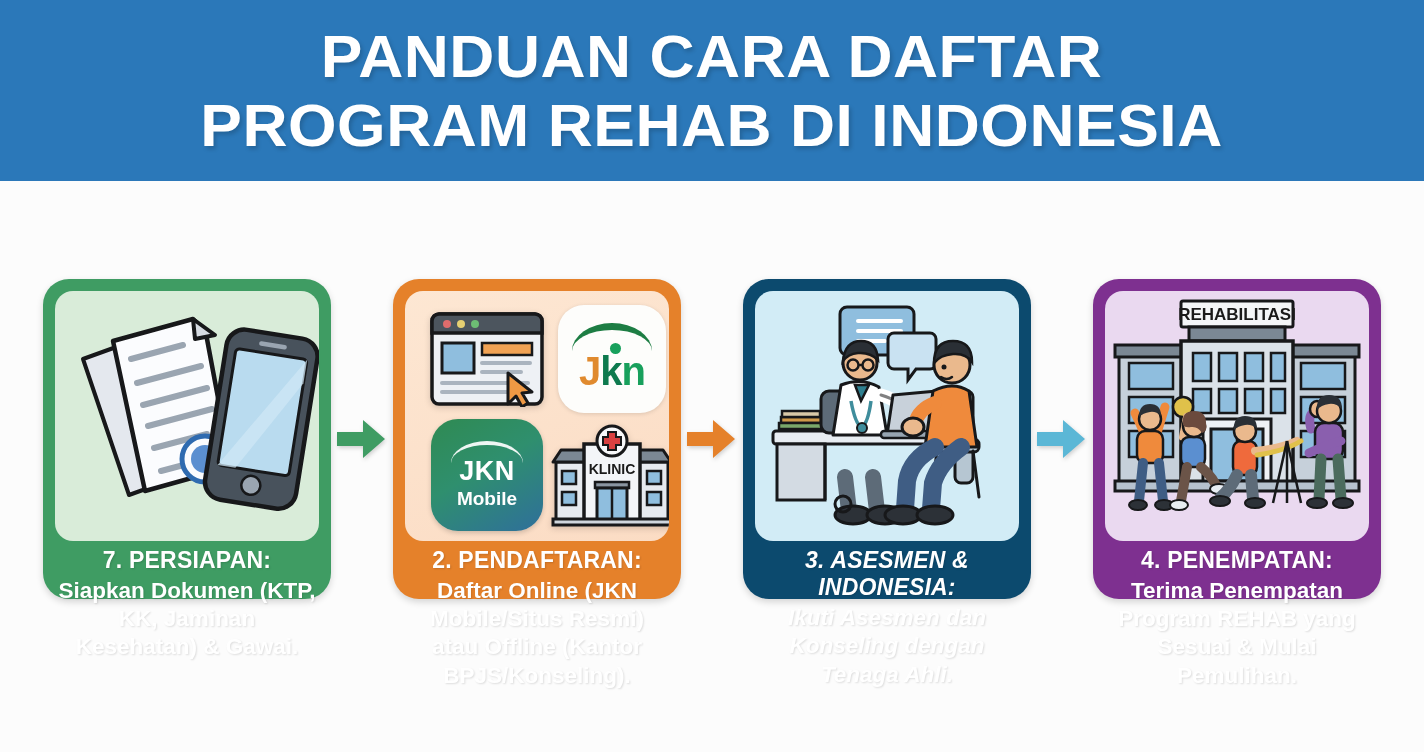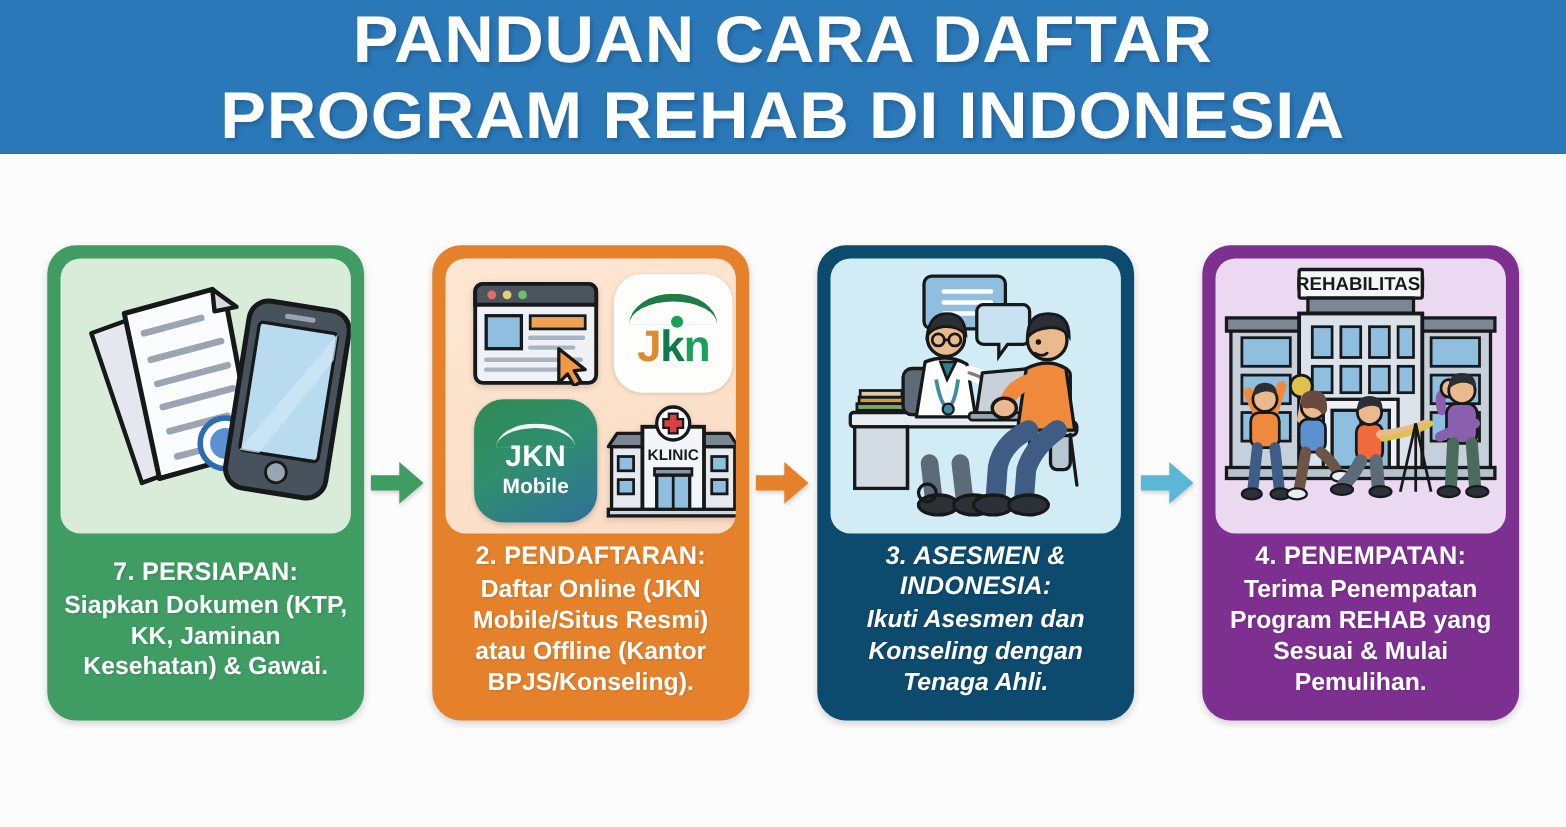--- a/index.html
+++ b/index.html
@@ -6,21 +6,21 @@
   html, body {
     width: 1424px; height: 752px;
     background: #ffffff;
     font-family: "Liberation Sans", sans-serif;
     overflow: hidden;
   }
   .page { position: relative; width: 1424px; height: 752px; background: #fcfcfc; }
 
   
   .header {
-    position: absolute; left: 0; top: 0; width: 1424px; height: 140px;
+    position: absolute; left: 0; top: 0; width: 1424px; height: 181px;
     background: #2b78b9;
     display: flex; align-items: center; justify-content: center;
   }
   .header-title {
     color: #ffffff;
     font-size: 60px;
     font-weight: bold;
     line-height: 1.15;
     text-align: center;
     letter-spacing: 0.5px;
@@ -30,21 +30,21 @@
   .header-title .l2 { display: block; }
 
   
   .cards {
     position: absolute; left: 0; top: 181px; width: 1424px; height: 516px;
     display: flex; align-items: center; justify-content: center;
   }
   .card-wrap { position: relative; display: flex; align-items: center; }
 
   .card {
-    width: 288px; height: 432px;
+    width: 288px; height: 320px;
     border-radius: 26px;
     display: flex; flex-direction: column; align-items: center;
     padding: 12px 10px 10px 10px;
     box-shadow: 0 3px 7px rgba(0,0,0,0.16);
   }
   .card-media {
     width: 264px; height: 250px;
     border-radius: 18px;
     position: relative;
     overflow: hidden;

